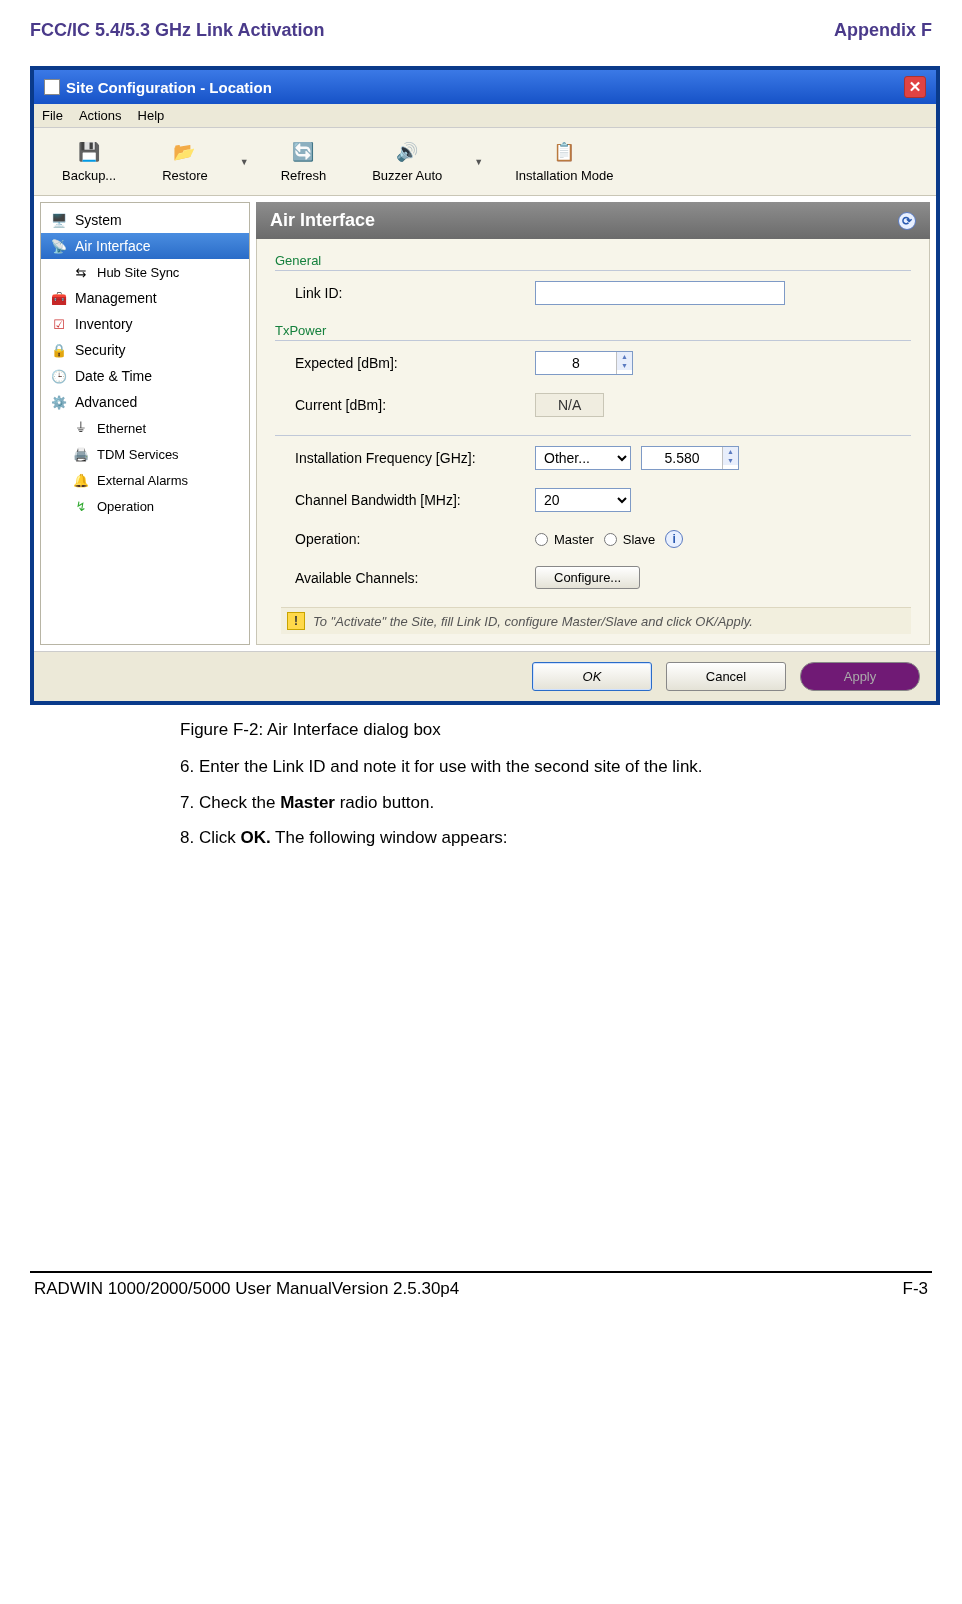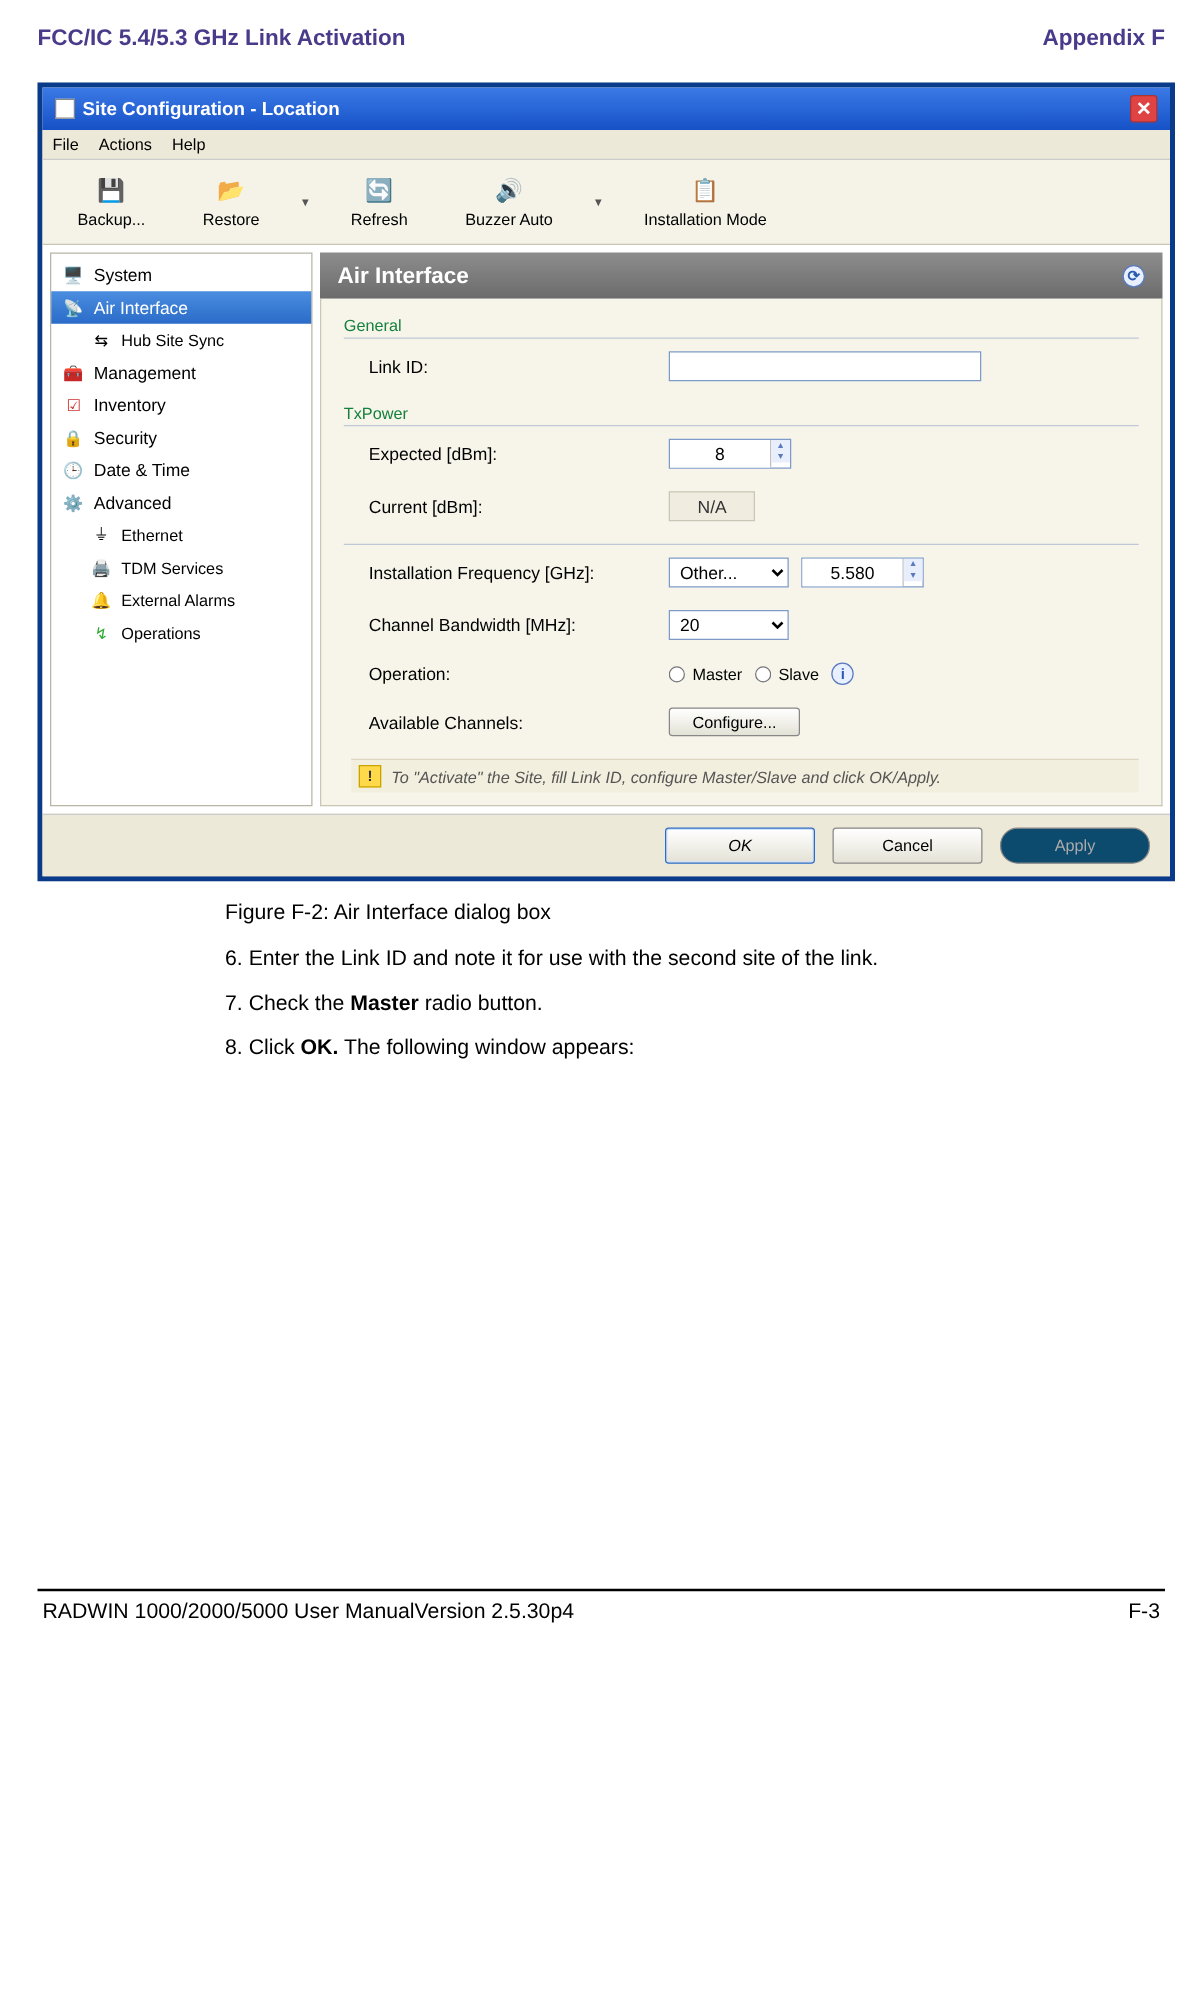--- a/index.html
+++ b/index.html
@@ -37,21 +37,21 @@
 .spin-btns span { font-size: 7px; padding: 0 4px; color: #5a7ac0; cursor: pointer; line-height: 9px; background:#e8eefb;}
 .readonly-box { border: 1px solid #c9c6b6; background: #f0ede0; padding: 3px 22px; font-size: 14px; color: #333; text-align: right; }
 select.dd { border: 1px solid #7e9ac6; padding: 2px 4px; font-size: 14px; background: #fff; width: 96px; }
 .btn-xp { background: linear-gradient(#fff, #e4e2d6); border: 1px solid #888; border-radius: 3px; padding: 3px 18px; font-size: 13px; cursor: pointer; }
 .radio-wrap { display: flex; align-items: center; gap: 6px; }
 .note-row { display: flex; align-items: center; gap: 8px; background: #f2efde; padding: 4px 6px; font-style: italic; font-size: 13px; color: #555; border-top:1px solid #ddd7c0; margin-left:6px;}
 .warn-icon { width:18px; height:18px; background:#ffd94a; border:1px solid #c9a400; display:flex;align-items:center;justify-content:center;font-weight:bold;color:#333;font-style:normal;font-size:12px; }
 .footer-btns { display: flex; justify-content: flex-end; gap: 14px; padding: 10px 16px; background: #ece9d8; border-top:1px solid #ccc;}
 .footer-btns .btn-xp { width: 120px; text-align: center; padding: 6px; }
 .btn-xp.default { border: 1.5px solid #2a6cc8; box-shadow: 0 0 0 1px #cfe1ff inset; font-style: italic; }
-.btn-xp.disabled { color: #aaa; background:#0c4a6e;border-radius:14px;}
+.btn-xp.disabled { color: #aaa; background:#701a75;border-radius:14px;}
 .caption { font-family: Verdana, sans-serif; font-size: 17px; margin: 8px 0 14px 150px; }
 .instr { font-family: Verdana, sans-serif; font-size: 17px; margin: 6px 0 10px 150px; line-height: 1.5; }
 .hr { border-top: 2px solid #000; margin: 420px 0 6px; }
 .page-footer { display:flex; justify-content:space-between; font-family: Verdana, sans-serif; font-size:17px; padding: 0 4px 10px;}
 .info-icon { width:18px;height:18px;border-radius:50%;background:#e8f0ff;border:1px solid #5a7ac0;color:#2a5ab0;display:flex;align-items:center;justify-content:center;font-weight:bold;font-size:12px;}
 </style>
 </head>
 <body>
 
 <div class="page">
@@ -141,21 +141,21 @@
         <div class="side-item indent">
             <span class="side-icon">🖨️</span>
             <span>TDM Services</span>
           </div>
         <div class="side-item indent">
             <span class="side-icon">🔔</span>
             <span>External Alarms</span>
           </div>
         <div class="side-item indent">
             <span class="side-icon" style="color:#3a3;">↯</span>
-            <span>Operations</span>
+            <span>Operation</span>
           </div>
       </div>
 
       <div class="main">
         <div class="pane-header">
           <span>Air Interface</span>
           <span class="info-icon">⟳</span>
         </div>
         <div class="pane-body">
 

